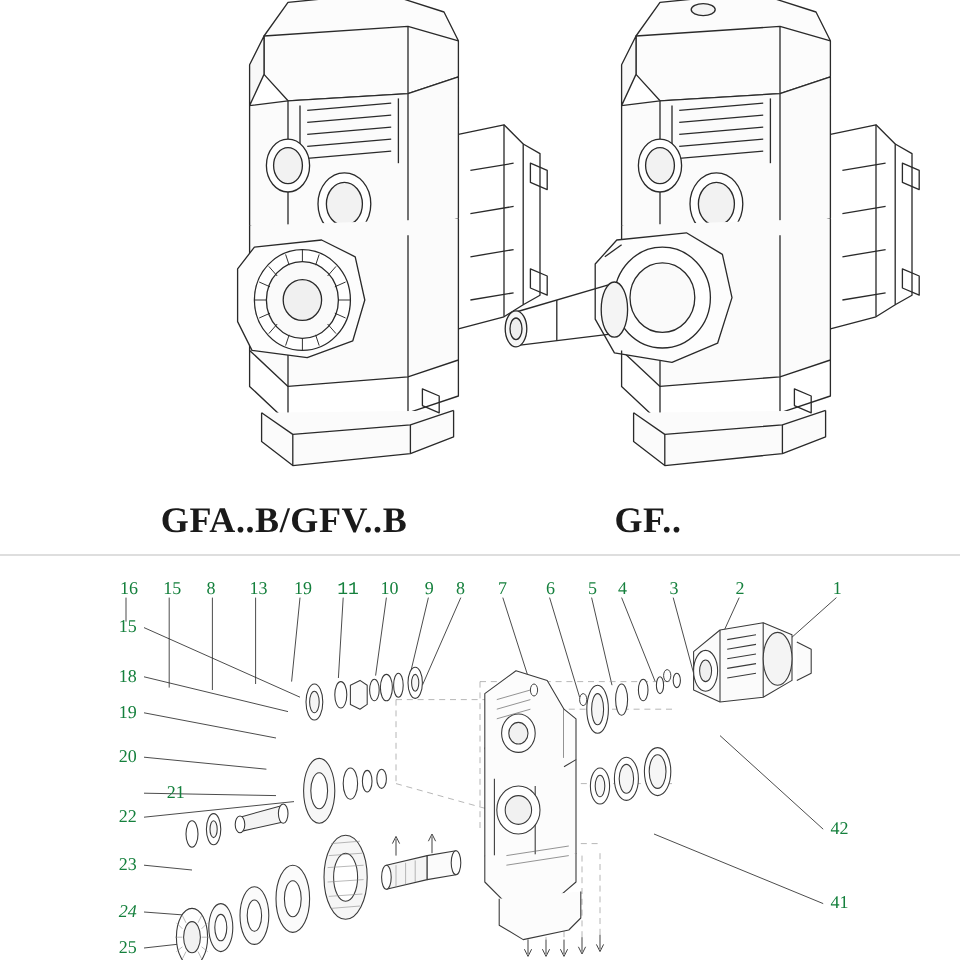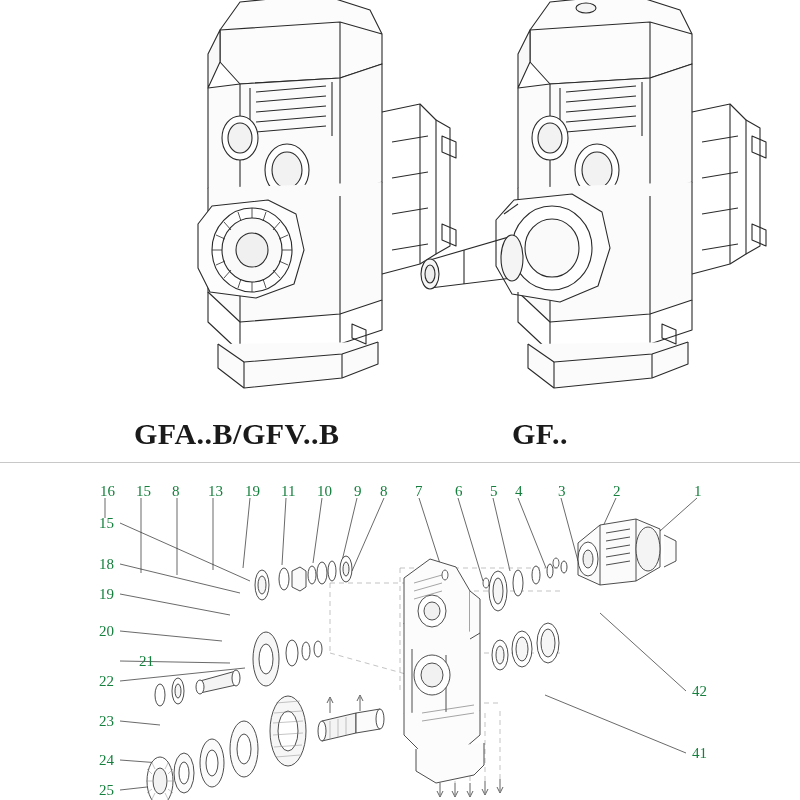--- a/index.html
+++ b/index.html
@@ -425,39 +425,39 @@
           <ellipse cx="556" cy="100" rx="3" ry="5"></ellipse>
         </g>
       </g>
     </svg>
 
     <div class="callout-num" style="left:100px; top:20px;">16</div>
     <div class="callout-num" style="left:136px; top:20px;">15</div>
     <div class="callout-num" style="left:172px; top:20px;">8</div>
     <div class="callout-num" style="left:208px; top:20px;">13</div>
     <div class="callout-num" style="left:245px; top:20px;">19</div>
-    <div class="callout-num" style="left:281px; top:20px;">11</div>
+    <div class="callout-num" style="left:281px; top:20px;font-family:Liberation Mono, monospace;">11</div>
     <div class="callout-num" style="left:317px; top:20px;">10</div>
     <div class="callout-num" style="left:354px; top:20px;">9</div>
     <div class="callout-num" style="left:380px; top:20px;">8</div>
     <div class="callout-num" style="left:415px; top:20px;">7</div>
     <div class="callout-num" style="left:455px; top:20px;">6</div>
     <div class="callout-num" style="left:490px; top:20px;">5</div>
     <div class="callout-num" style="left:515px; top:20px;">4</div>
     <div class="callout-num" style="left:558px; top:20px;">3</div>
     <div class="callout-num" style="left:613px; top:20px;">2</div>
     <div class="callout-num" style="left:694px; top:20px;">1</div>
 
     <div class="callout-num" style="left:99px; top:52px;">15</div>
     <div class="callout-num" style="left:99px; top:93px;">18</div>
     <div class="callout-num" style="left:99px; top:123px;">19</div>
     <div class="callout-num" style="left:99px; top:160px;">20</div>
     <div class="callout-num" style="left:99px; top:190px;margin-left:40px;">21</div>
     <div class="callout-num" style="left:99px; top:210px;">22</div>
     <div class="callout-num" style="left:99px; top:250px;">23</div>
-    <div class="callout-num" style="left:99px; top:289px;">24</div>
+    <div class="callout-num" style="left:99px; top:289px;font-style:italic;">24</div>
     <div class="callout-num" style="left:99px; top:319px;">25</div>
 
     <div class="callout-num" style="left:692px; top:220px;">42</div>
     <div class="callout-num" style="left:692px; top:282px;">41</div>
 
   </div>
 </div>
 
 </body></html>

